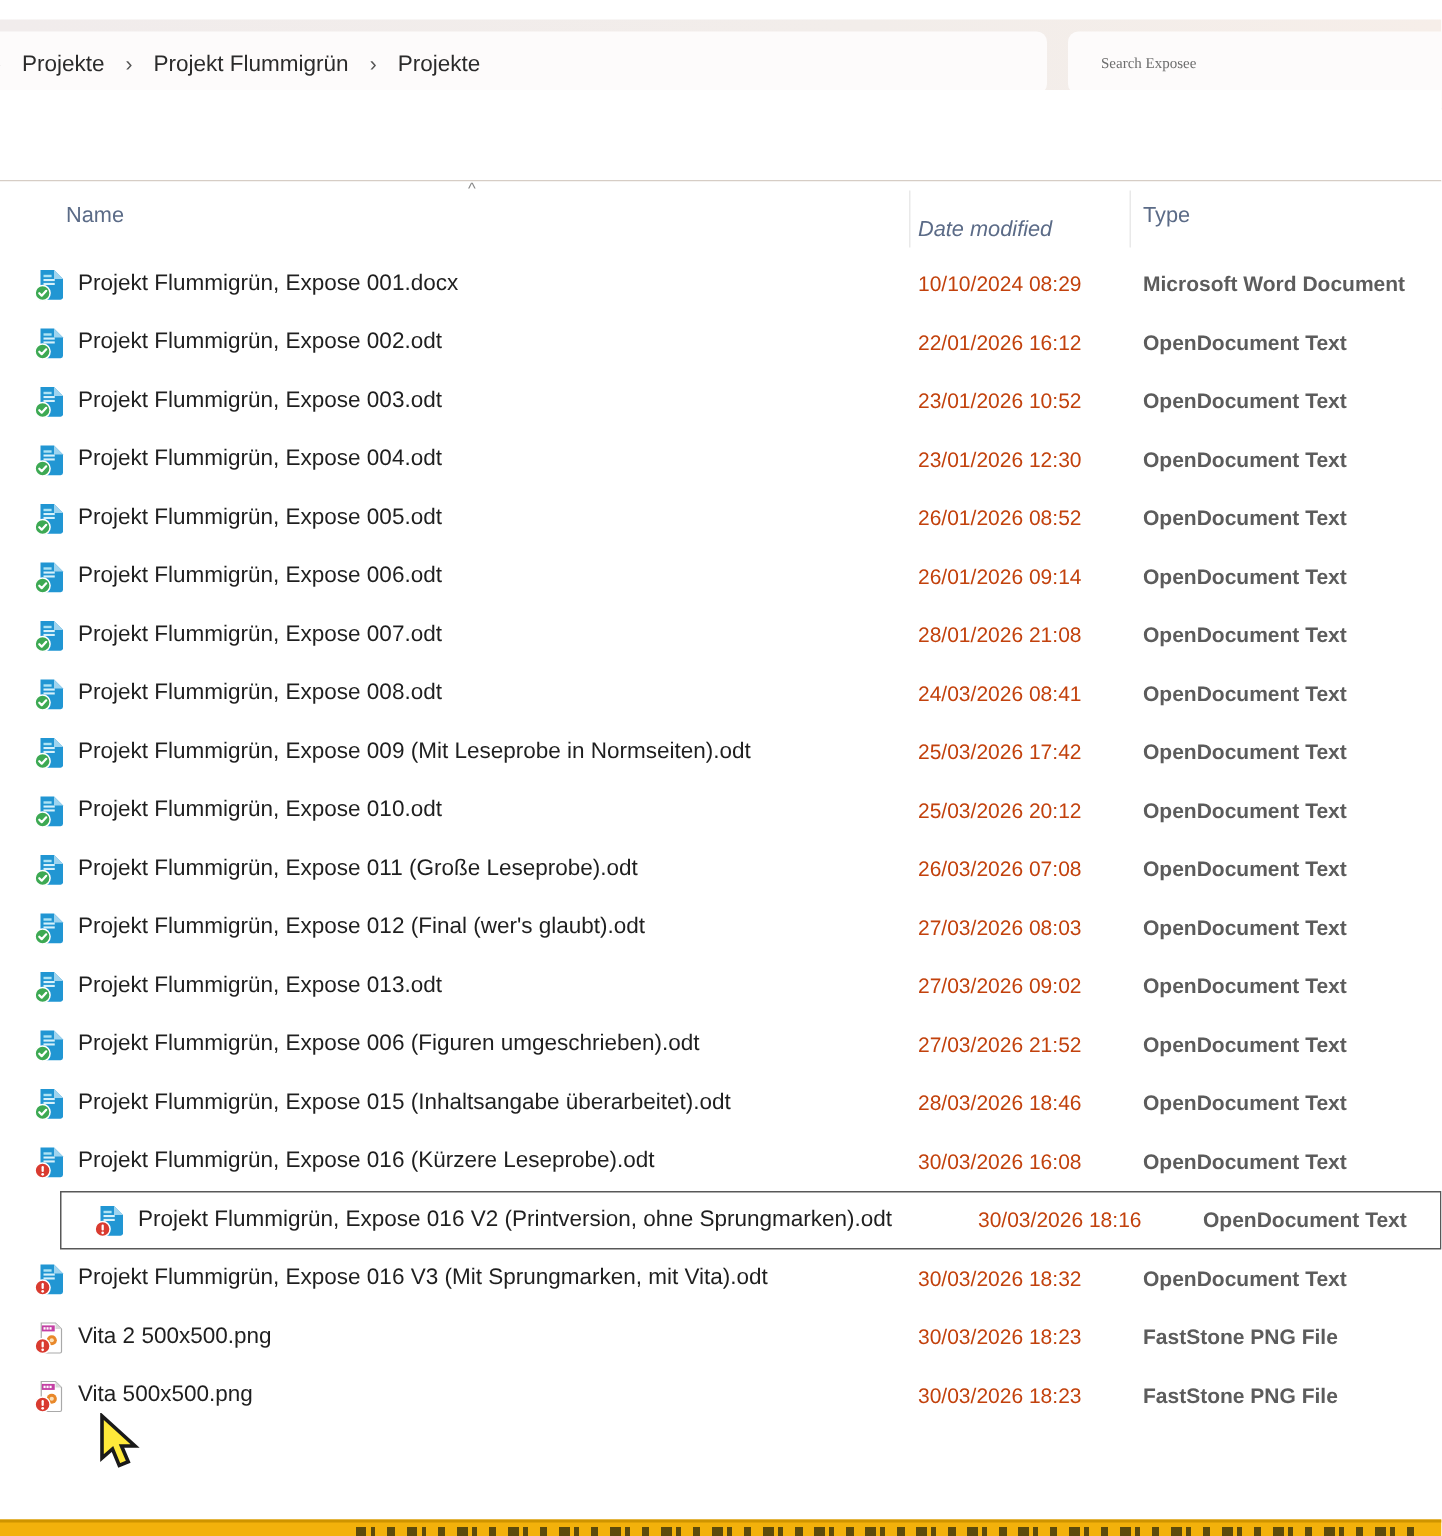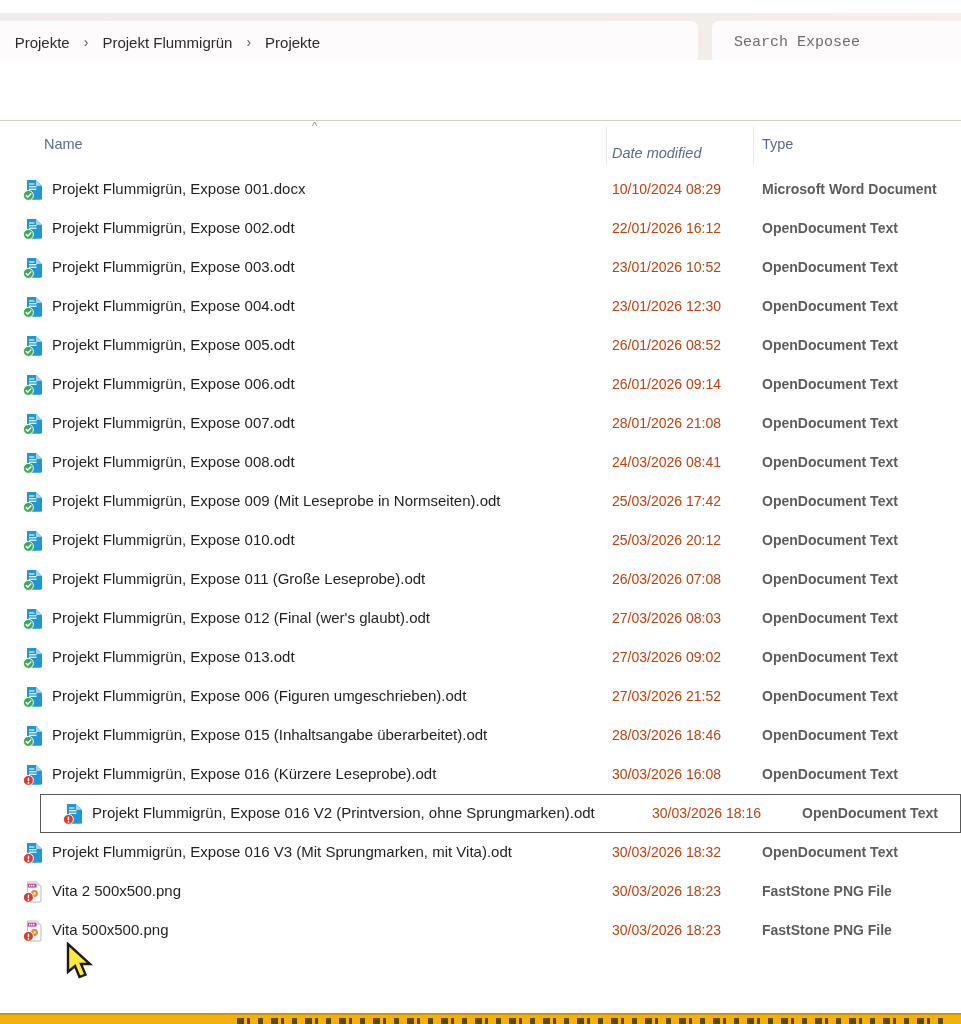--- a/index.html
+++ b/index.html
@@ -23,21 +23,21 @@
   }
   .addressbar .crumb{padding:0 6px;white-space:nowrap;cursor:default;}
   .addressbar .sep{color:#555;font-size:14px;padding:0 8px;}
   .addressbar .sep.first{padding-left:2px;}
   .searchbox{
     position:absolute;top:8px;left:712px;width:256px;height:42px;
     background:#fdfbfb;border-radius:7px;display:flex;align-items:center;
   }
   .searchbox input{
     border:none;outline:none;background:transparent;
-    font-family:Liberation Mono, monospace;font-size:15px;color:#444;
+    font-family:Liberation Serif, serif;font-size:10px;color:#444;
     padding-left:22px;width:200px;
   }
   .searchbox input::placeholder{color:#6d6d6d;opacity:1;}
   
   .commandband{
     position:absolute;top:60px;left:0;width:961px;height:60px;
     background:#ffffff;border-bottom:1px solid #d6cdc5;
   }
   
   .listarea{position:absolute;top:121px;left:0;width:961px;bottom:11px;background:#ffffff;}

